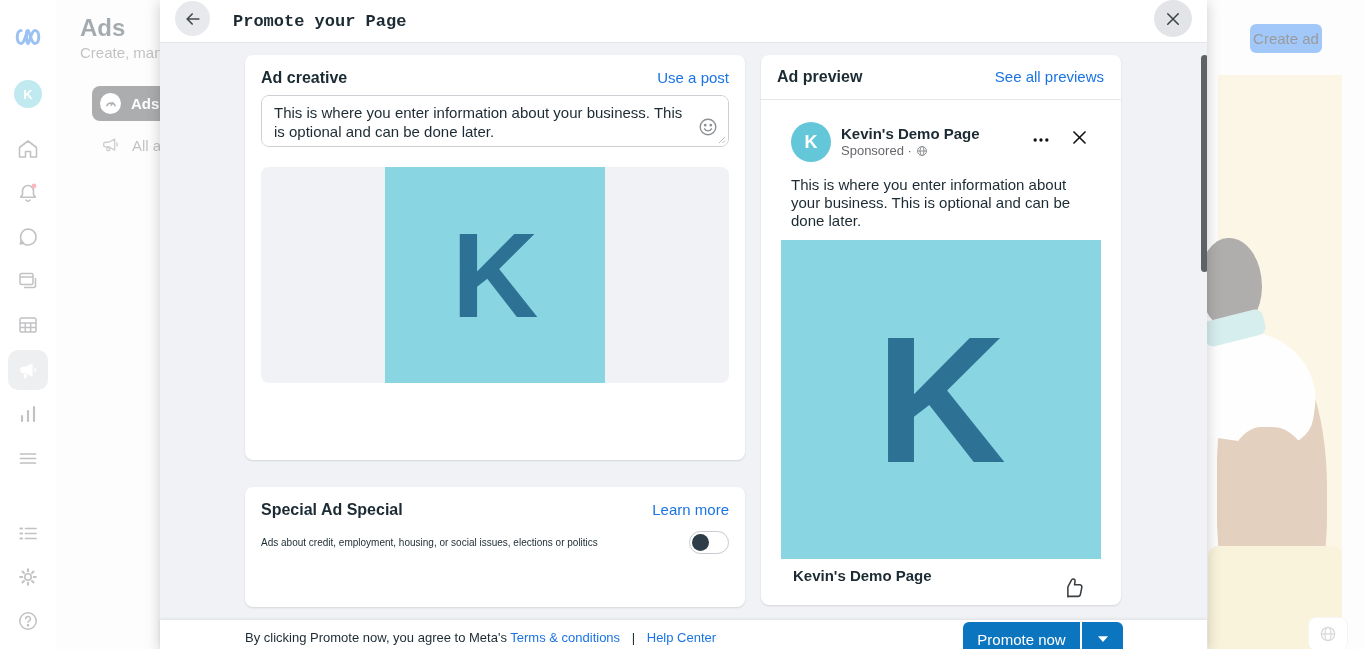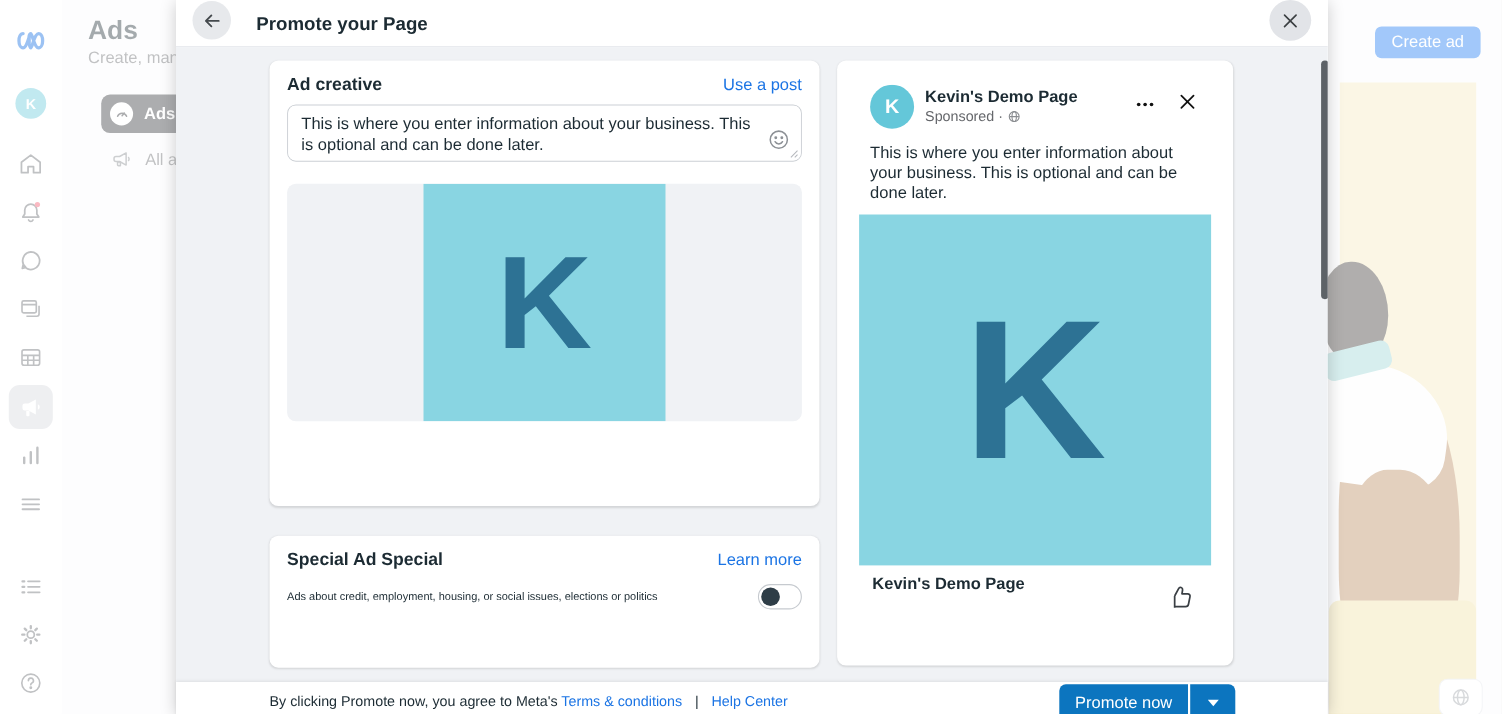--- a/index.html
+++ b/index.html
@@ -19,22 +19,22 @@
              background:#d4d6db; display:flex; align-items:center; justify-content:center; }
   .bg-title { position:absolute; left:80px; top:14px; font-size:24px; font-weight:700; color:#1c2b33; }
   .bg-sub { position:absolute; left:80px; top:44px; font-size:15px; color:#65676b; white-space:nowrap; }
   .bg-navbtn { position:absolute; left:92px; top:86px; height:35px; width:120px; background:#303338;
                border-radius:8px; display:flex; align-items:center; padding-left:8px; color:#fff;
                font-size:15px; font-weight:700; white-space:nowrap; }
   .bg-navbtn .circ { width:21px; height:21px; border-radius:50%; background:#fff; margin-right:10px;
                      display:flex; align-items:center; justify-content:center; flex:none; }
   .bg-navitem { position:absolute; left:100px; top:134px; display:flex; align-items:center; gap:10px;
                 color:#65676b; font-size:15px; white-space:nowrap; }
-  .create-ad-btn { position:absolute; left:1250px; top:24px; width:96px; height:29px; background:#1877f2;
-                   border-radius:6px; color:#ffffff; font-size:15px; display:flex; align-items:center;
+  .create-ad-btn { position:absolute; left:1250px; top:24px; width:72px; height:29px; background:#1877f2;
+                   border-radius:6px; color:#000000; font-size:15px; display:flex; align-items:center;
                    justify-content:center; }
   
   .illu { position:absolute; left:1218px; top:75px; width:124px; height:574px; background:#f5e9bd; }
   .illu-wrap { position:absolute; left:1195px; top:75px; width:147px; height:574px; overflow:hidden; }
   .p-hair { position:absolute; left:5px; top:163px; width:62px; height:92px; background:#3a3633;
             border-radius:46% 54% 48% 52%; }
   .p-band { position:absolute; left:8px; top:240px; width:62px; height:26px; background:#9bd4d4;
             border-radius:8px; transform:rotate(-14deg); }
   .p-skin { position:absolute; left:22px; top:268px; width:110px; height:290px; background:#b98a5e;
             border-radius:42% 50% 40% 40%; }
@@ -50,21 +50,21 @@
 
   .overlay { position:absolute; inset:0; background:rgba(255,255,255,0.6); z-index:2; }
 
   
   .modal { position:absolute; left:160px; top:0; width:1047px; height:649px; z-index:3;
            box-shadow:0 2px 14px rgba(0,0,0,0.2); }
   .m-header { position:absolute; left:0; top:0; width:100%; height:43px; background:#fff;
               border-bottom:1px solid #e4e6eb; }
   .back-btn { position:absolute; left:15px; top:1px; width:35px; height:35px; border-radius:50%;
               background:#e7e9ec; display:flex; align-items:center; justify-content:center; color:#44494d; }
-  .m-title { position:absolute; left:73px; top:0; line-height:43px; font-size:17px; font-weight:700; }
+  .m-title { position:absolute; left:73px; top:0; line-height:43px; font-size:17px; font-weight:700;font-family:Liberation Mono, monospace; }
   .close-btn { position:absolute; left:994px; top:0; width:38px; height:37px; border-radius:50%;
                background:#e2e4e8; display:flex; align-items:center; justify-content:center; color:#3c4043; }
   .m-body { position:absolute; left:0; top:43px; width:100%; height:577px; background:#f0f2f5; overflow:hidden; }
   .m-scrollbar { position:absolute; left:1041px; top:12px; width:7px; height:217px; background:#5d6267;
                  border-radius:4px; }
 
   .card { position:absolute; background:#fff; border-radius:8px; box-shadow:0 1px 2px rgba(0,0,0,0.12); }
   .card1 { left:85px; top:12px; width:500px; height:405px; padding:14px 16px; }
   .card2 { left:85px; top:444px; width:500px; height:120px; padding:14px 16px; }
   .card3 { left:601px; top:12px; width:360px; height:550px; overflow:hidden; }
@@ -307,20 +307,24 @@
         </div>
         <div class="sac-text-row">
           <div class="sac-text">Ads about credit, employment, housing, or social issues, elections or politics</div>
           <div class="toggle">
               <div class="knob"></div>
             </div>
         </div>
       </div>
 
       <div class="card card3">
+        <div class="c3-head">
+          <span class="h16">Ad preview</span>
+          <span class="link">See all previews</span>
+        </div>
         <div class="post-head">
           <div class="pv-avatar">K</div>
           <div class="pv-name">Kevin's Demo Page</div>
           <div class="pv-sponsored">
             <span>Sponsored ·</span>
             <svg width="12" height="12" viewBox="0 0 24 24" fill="none" stroke="#8a8d91" stroke-width="2">
                 <circle cx="12" cy="12" r="9"></circle>
                 <ellipse cx="12" cy="12" rx="4" ry="9"></ellipse>
                 <path d="M3.5 12h17"></path>
               </svg>

